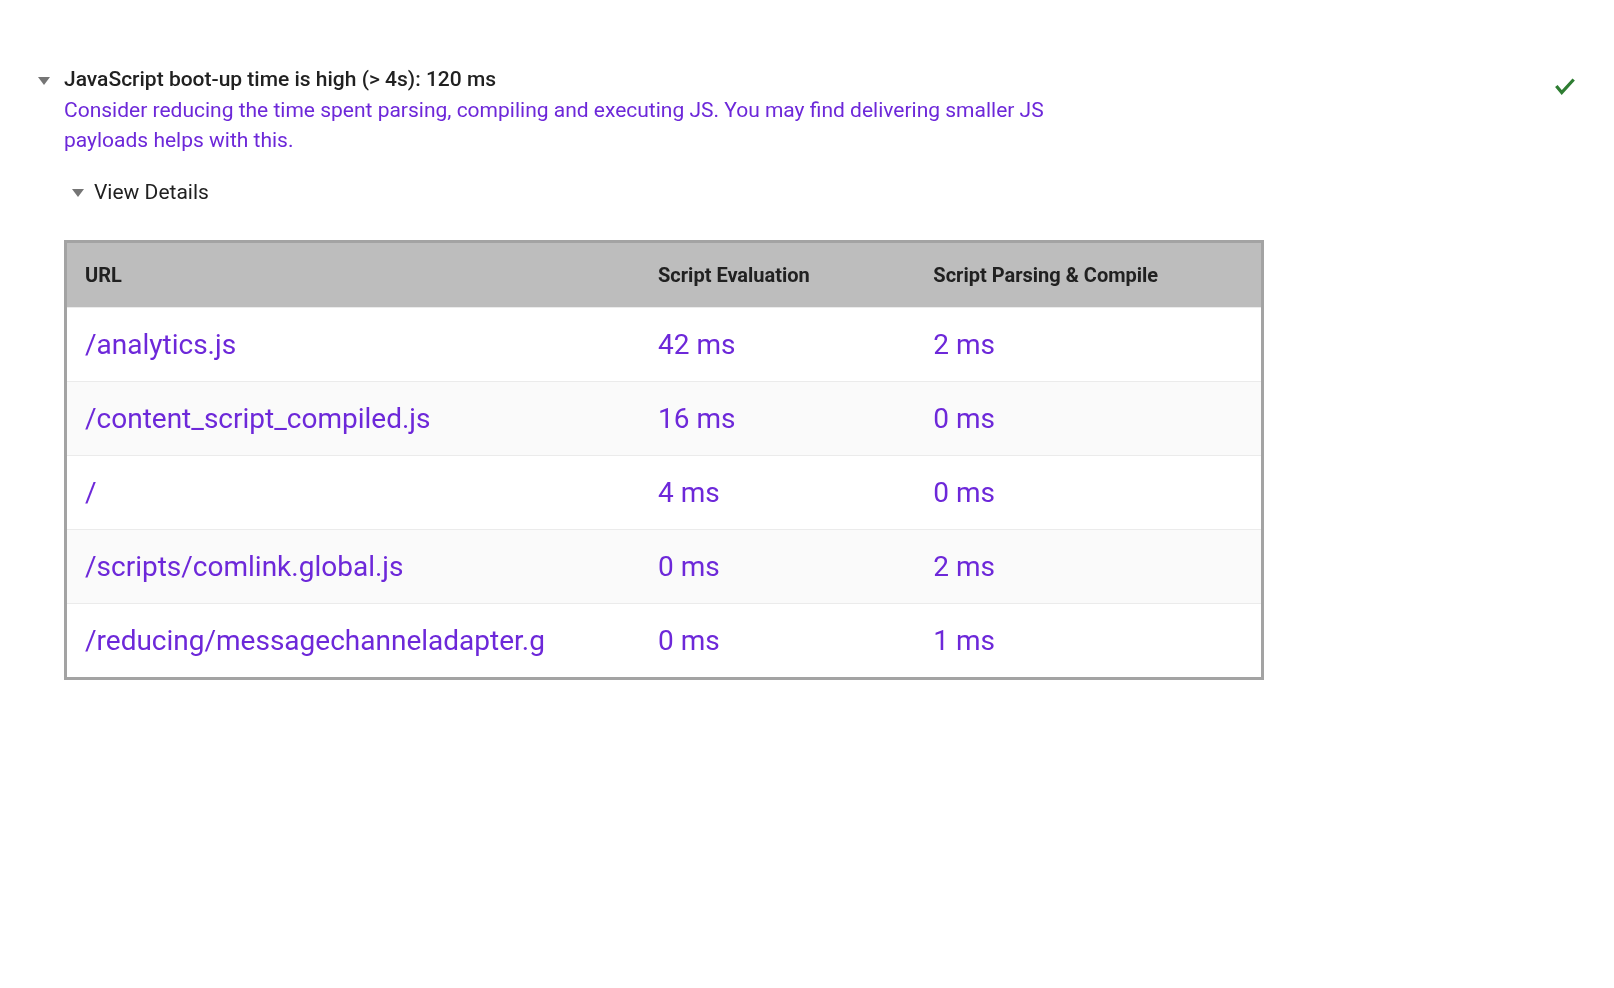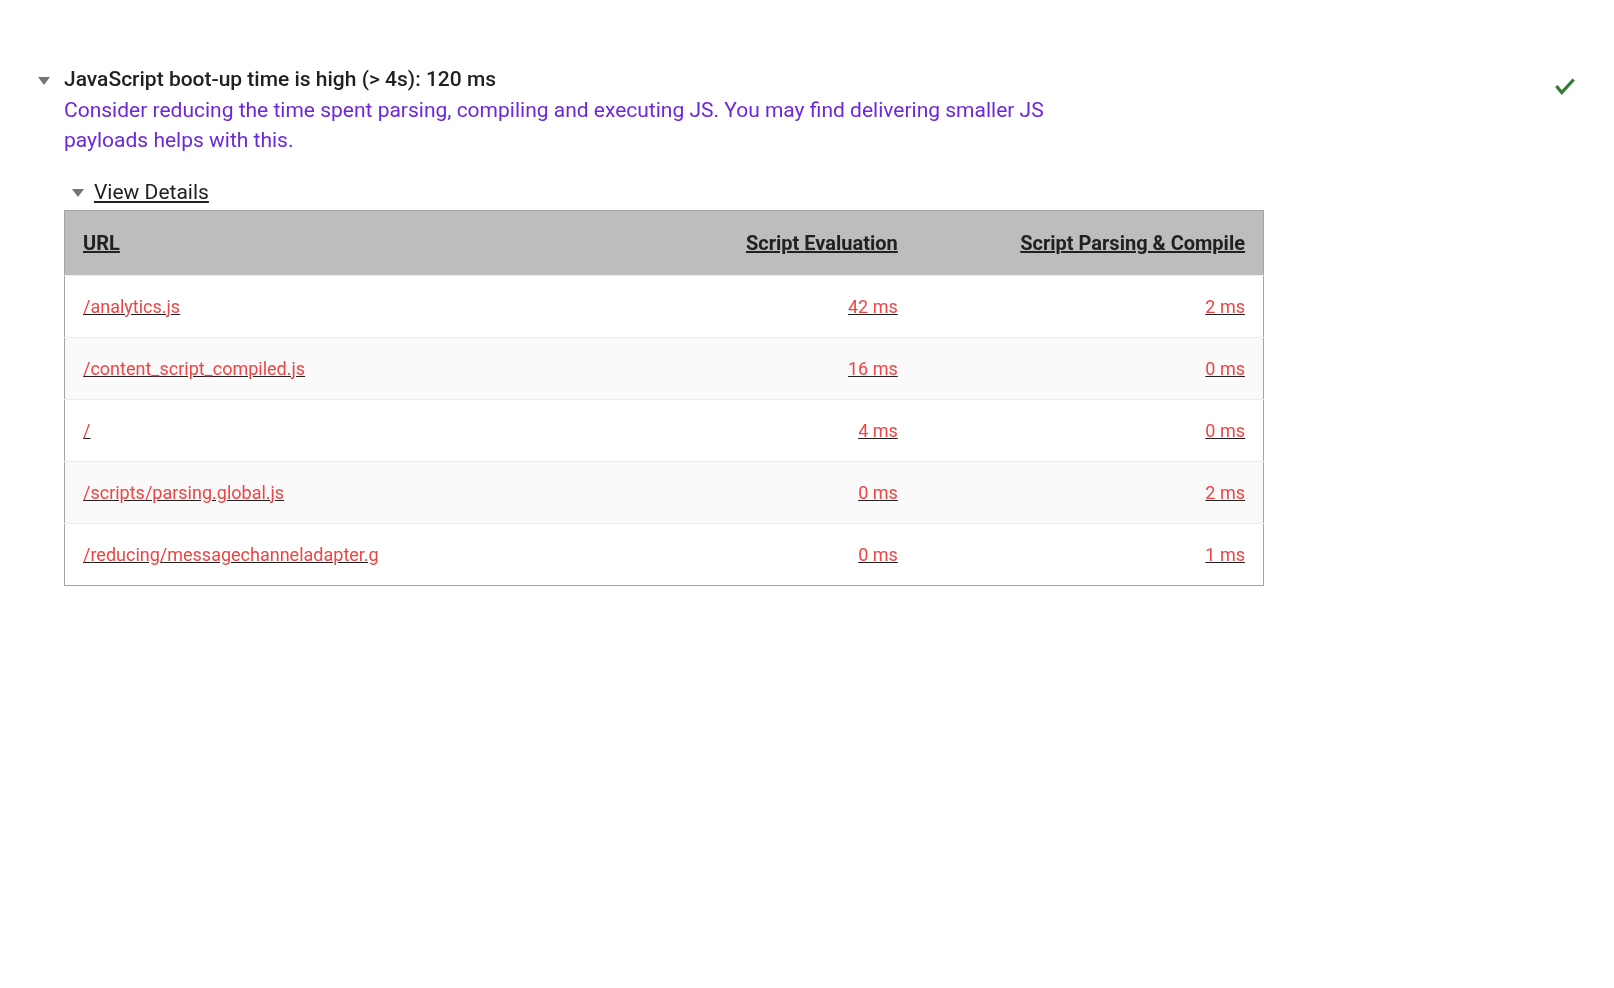--- a/index.html
+++ b/index.html
@@ -59,61 +59,60 @@
   .check-icon svg {
     width: 26px;
     height: 26px;
     stroke: #2E7D32;
     stroke-width: 3;
     fill: none;
   }
   .details-wrap {
     padding-left: 34px;
     margin-top: 24px;
-    text-decoration: underline;
   }
   .details-toggle {
     position: relative;
     padding-left: 30px;
     font-weight: 400;
     color: #212121;
     cursor: pointer;
     font-size: 21px;
   }
   .details-table {
-    margin-top: 6px;
-    border: 1px solid #a3a3a3;
+    margin-top: 36px;
+    border: 3px solid #a3a3a3;
     border-collapse: collapse;
     width: 100%;
     max-width: 1200px;
   }
   .details-table thead tr {
     background: #BDBDBD;
   }
   .details-table th {
     text-align: left;
     font-weight: 700;
     color: #212121;
     padding: 20px 18px;
     font-size: 20px;
   }
   .details-table th.num,
   .details-table td.num {
-    text-align: right;
+    text-align: left;
   }
   .details-table tbody tr {
     border-top: 1px solid #EBEBEB;
   }
   .details-table tbody tr:nth-child(even) {
     background: #FAFAFA;
   }
   .details-table td {
     padding: 20px 18px;
-    font-size: 18px;
-    color: #ef4444;
+    font-size: 28px;
+    color: #6d28d9;
   }
   .col-url   { width: 48%; }
   .col-eval  { width: 23%; }
   .col-parse { width: 29%; }
 </style>
 </head>
 <body>
 
 <div class="audit">
 
@@ -157,21 +156,21 @@
             <td>/content_script_compiled.js</td>
             <td class="num">16 ms</td>
             <td class="num">0 ms</td>
           </tr>
           <tr>
             <td>/</td>
             <td class="num">4 ms</td>
             <td class="num">0 ms</td>
           </tr>
           <tr>
-            <td>/scripts/parsing.global.js</td>
+            <td>/scripts/comlink.global.js</td>
             <td class="num">0 ms</td>
             <td class="num">2 ms</td>
           </tr>
           <tr>
             <td>/reducing/messagechanneladapter.g</td>
             <td class="num">0 ms</td>
             <td class="num">1 ms</td>
           </tr>
         </tbody>
     </table>

